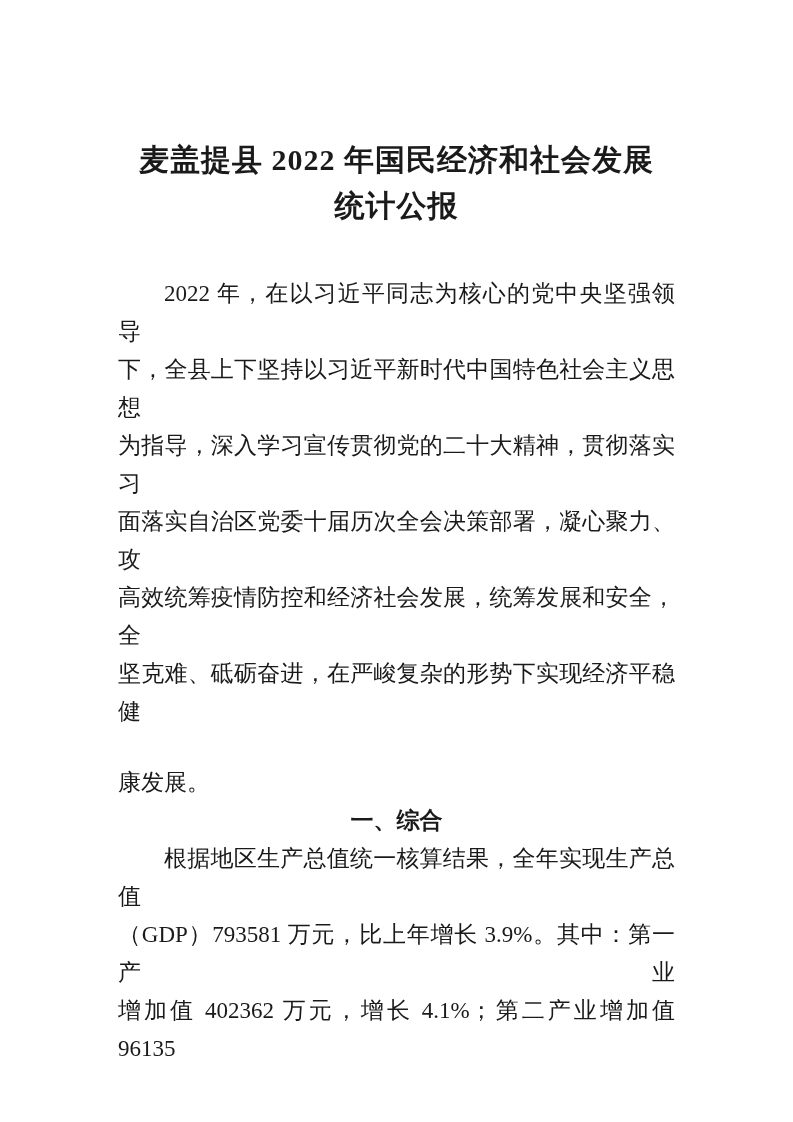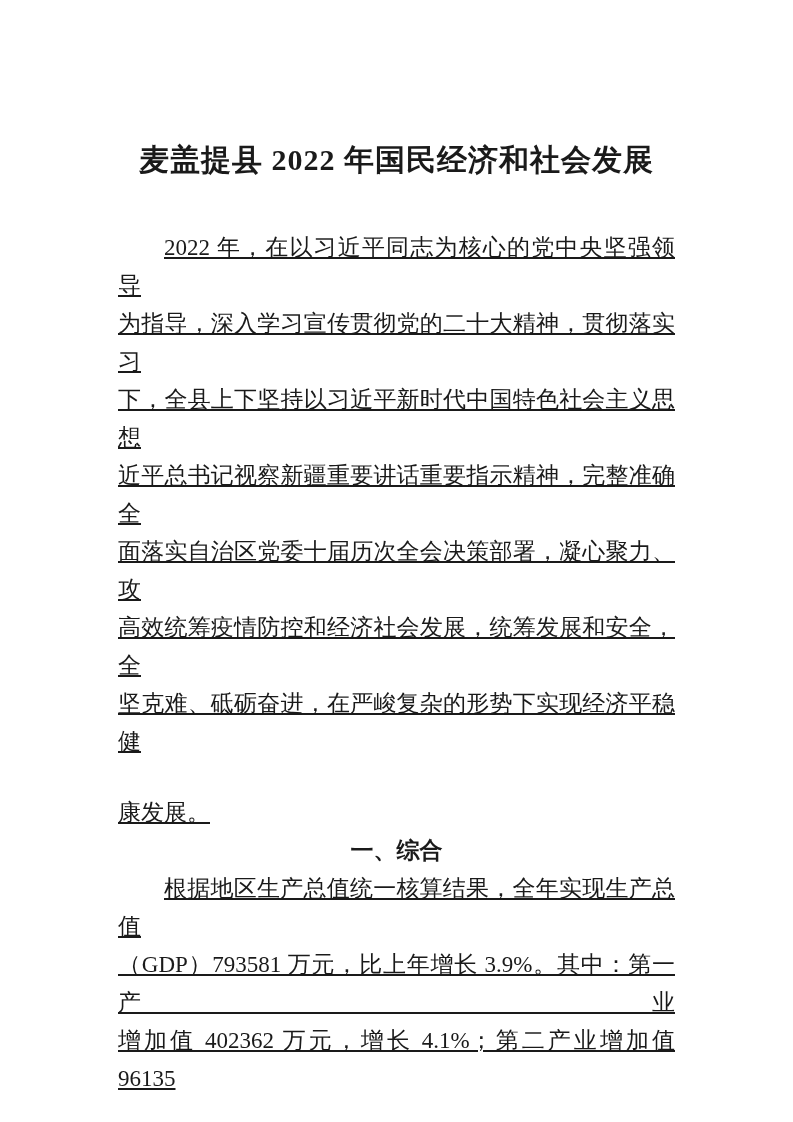--- a/index.html
+++ b/index.html
@@ -39,21 +39,20 @@
     line-height: 38px;
   }
   .para {
     margin: 0;
     padding: 0;
   }
   .line {
     display: block;
     text-align: justify;
     text-align-last: justify;
-    text-decoration: underline;
   }
   .line.first {
     text-indent: 2em;
   }
   .line.last {
     text-align-last: left;
     margin-top: 33px;
   }
   .section-heading {
     margin: 0;
@@ -64,29 +63,29 @@
   }
 </style>
 </head>
 <body>
 
 <div class="page">
   <div class="content">
 
     <h1 class="doc-title">
       <span class="title-line">麦盖提县 2022 年国民经济和社会发展</span>
+      <span class="title-line">统计公报</span>
     </h1>
 
     <div class="body-text">
 
       <p class="para">
         <span class="line first">2022 年，在以习近平同志为核心的党中央坚强领导</span>
+        <span class="line">下，全县上下坚持以习近平新时代中国特色社会主义思想</span>
         <span class="line">为指导，深入学习宣传贯彻党的二十大精神，贯彻落实习</span>
-        <span class="line">下，全县上下坚持以习近平新时代中国特色社会主义思想</span>
-        <span class="line">近平总书记视察新疆重要讲话重要指示精神，完整准确全</span>
         <span class="line">面落实自治区党委十届历次全会决策部署，凝心聚力、攻</span>
         <span class="line">高效统筹疫情防控和经济社会发展，统筹发展和安全，全</span>
         <span class="line">坚克难、砥砺奋进，在严峻复杂的形势下实现经济平稳健</span>
         <span class="line last">康发展。</span>
       </p>
 
       <h2 class="section-heading">一、综合</h2>
 
       <p class="para">
         <span class="line first">根据地区生产总值统一核算结果，全年实现生产总值</span>

